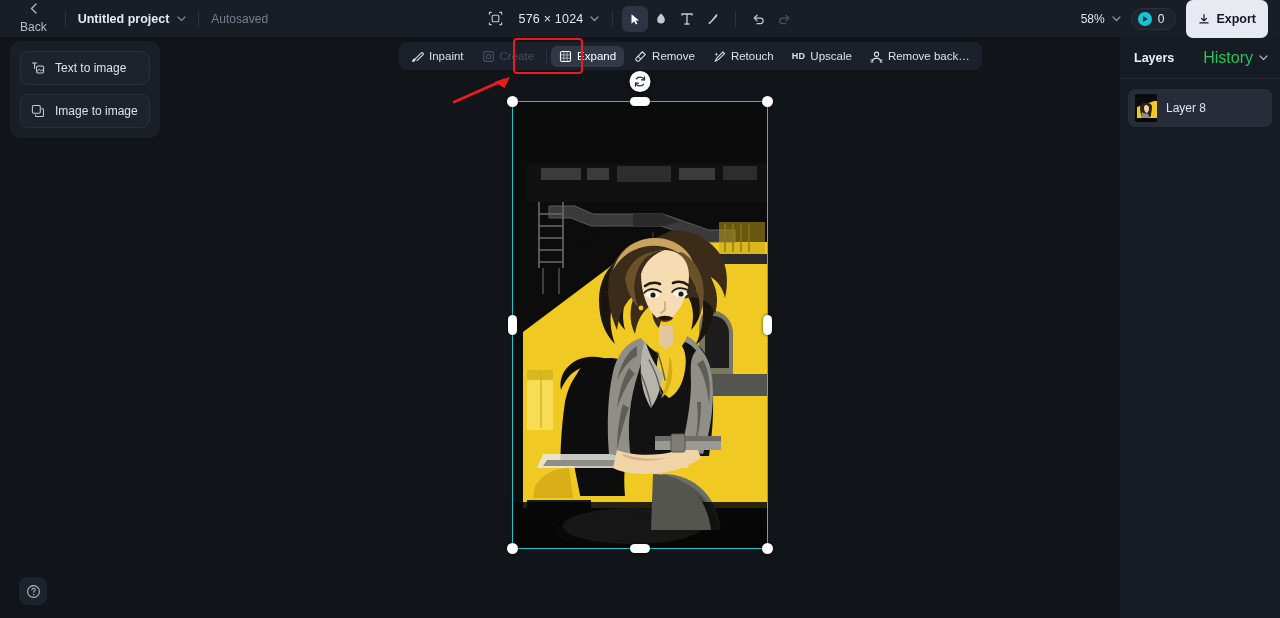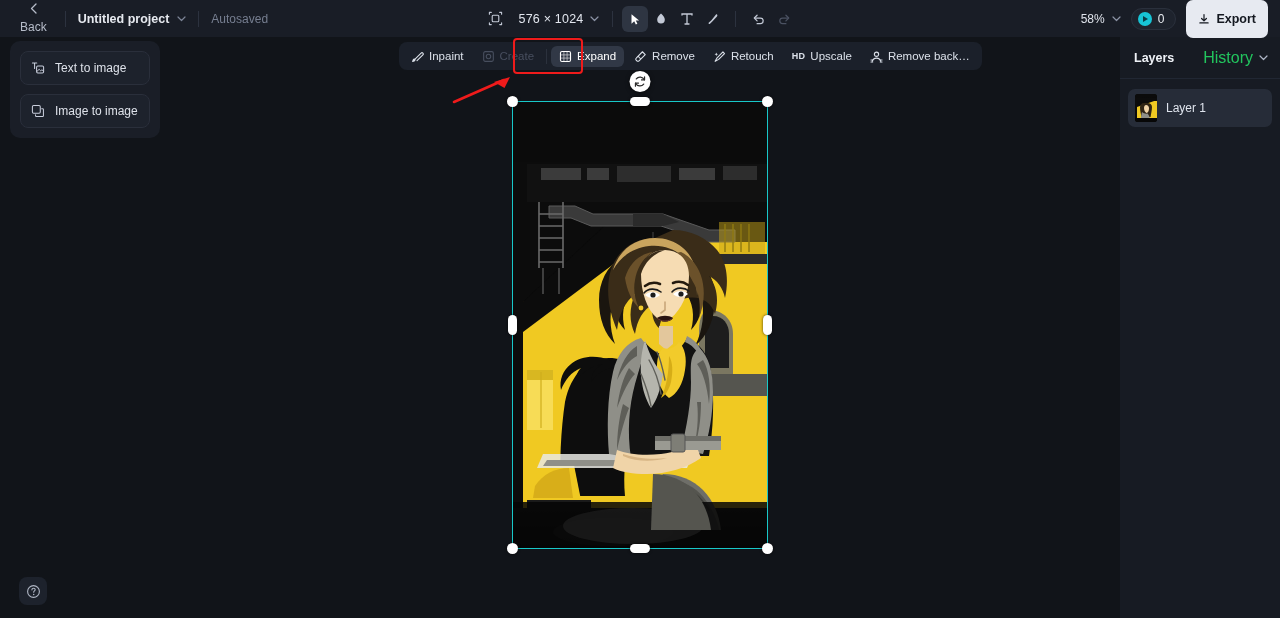--- a/index.html
+++ b/index.html
@@ -549,18 +549,18 @@
           <svg width="22" height="28" viewBox="0 0 22 28" preserveAspectRatio="none">
             <rect width="22" height="28" fill="#0b0b0b"></rect>
             <path d="M22 6v18H2V13z" fill="#f0c922"></path>
             <path d="M22 4v3H2v4L0 12V3z" fill="#0c0c0c"></path>
             <path d="M9 9c-2.4 0-4 1.8-4 4.4 0 3.4 1 7 1.6 9.6h9C16 20 17 16 17 13c0-2.6-2-4-4.6-4z" fill="#2f2415"></path>
             <path d="M11 11c1.8 0 3 1.4 3 3.4 0 2.4-1 4-2.4 4.6-1.4-.6-2.6-2.4-2.6-5 0-1.8 1-3 2-3z" fill="#f0d4a8"></path>
             <path d="M7 18c1.6 1.4 3.6 2 5.6 1.6 1.6 2 2.4 4.4 2.4 6.4H6c0-3 .4-6 1-8z" fill="#8f8f88"></path>
             <rect y="24" width="22" height="4" fill="#070707"></rect>
           </svg>
         </span>
-        <span class="layer-name">Layer 1</span>
+        <span class="layer-name">Layer 8</span>
       </div>
     </div>
   </div>
 
 </div>
 
 </body></html>

